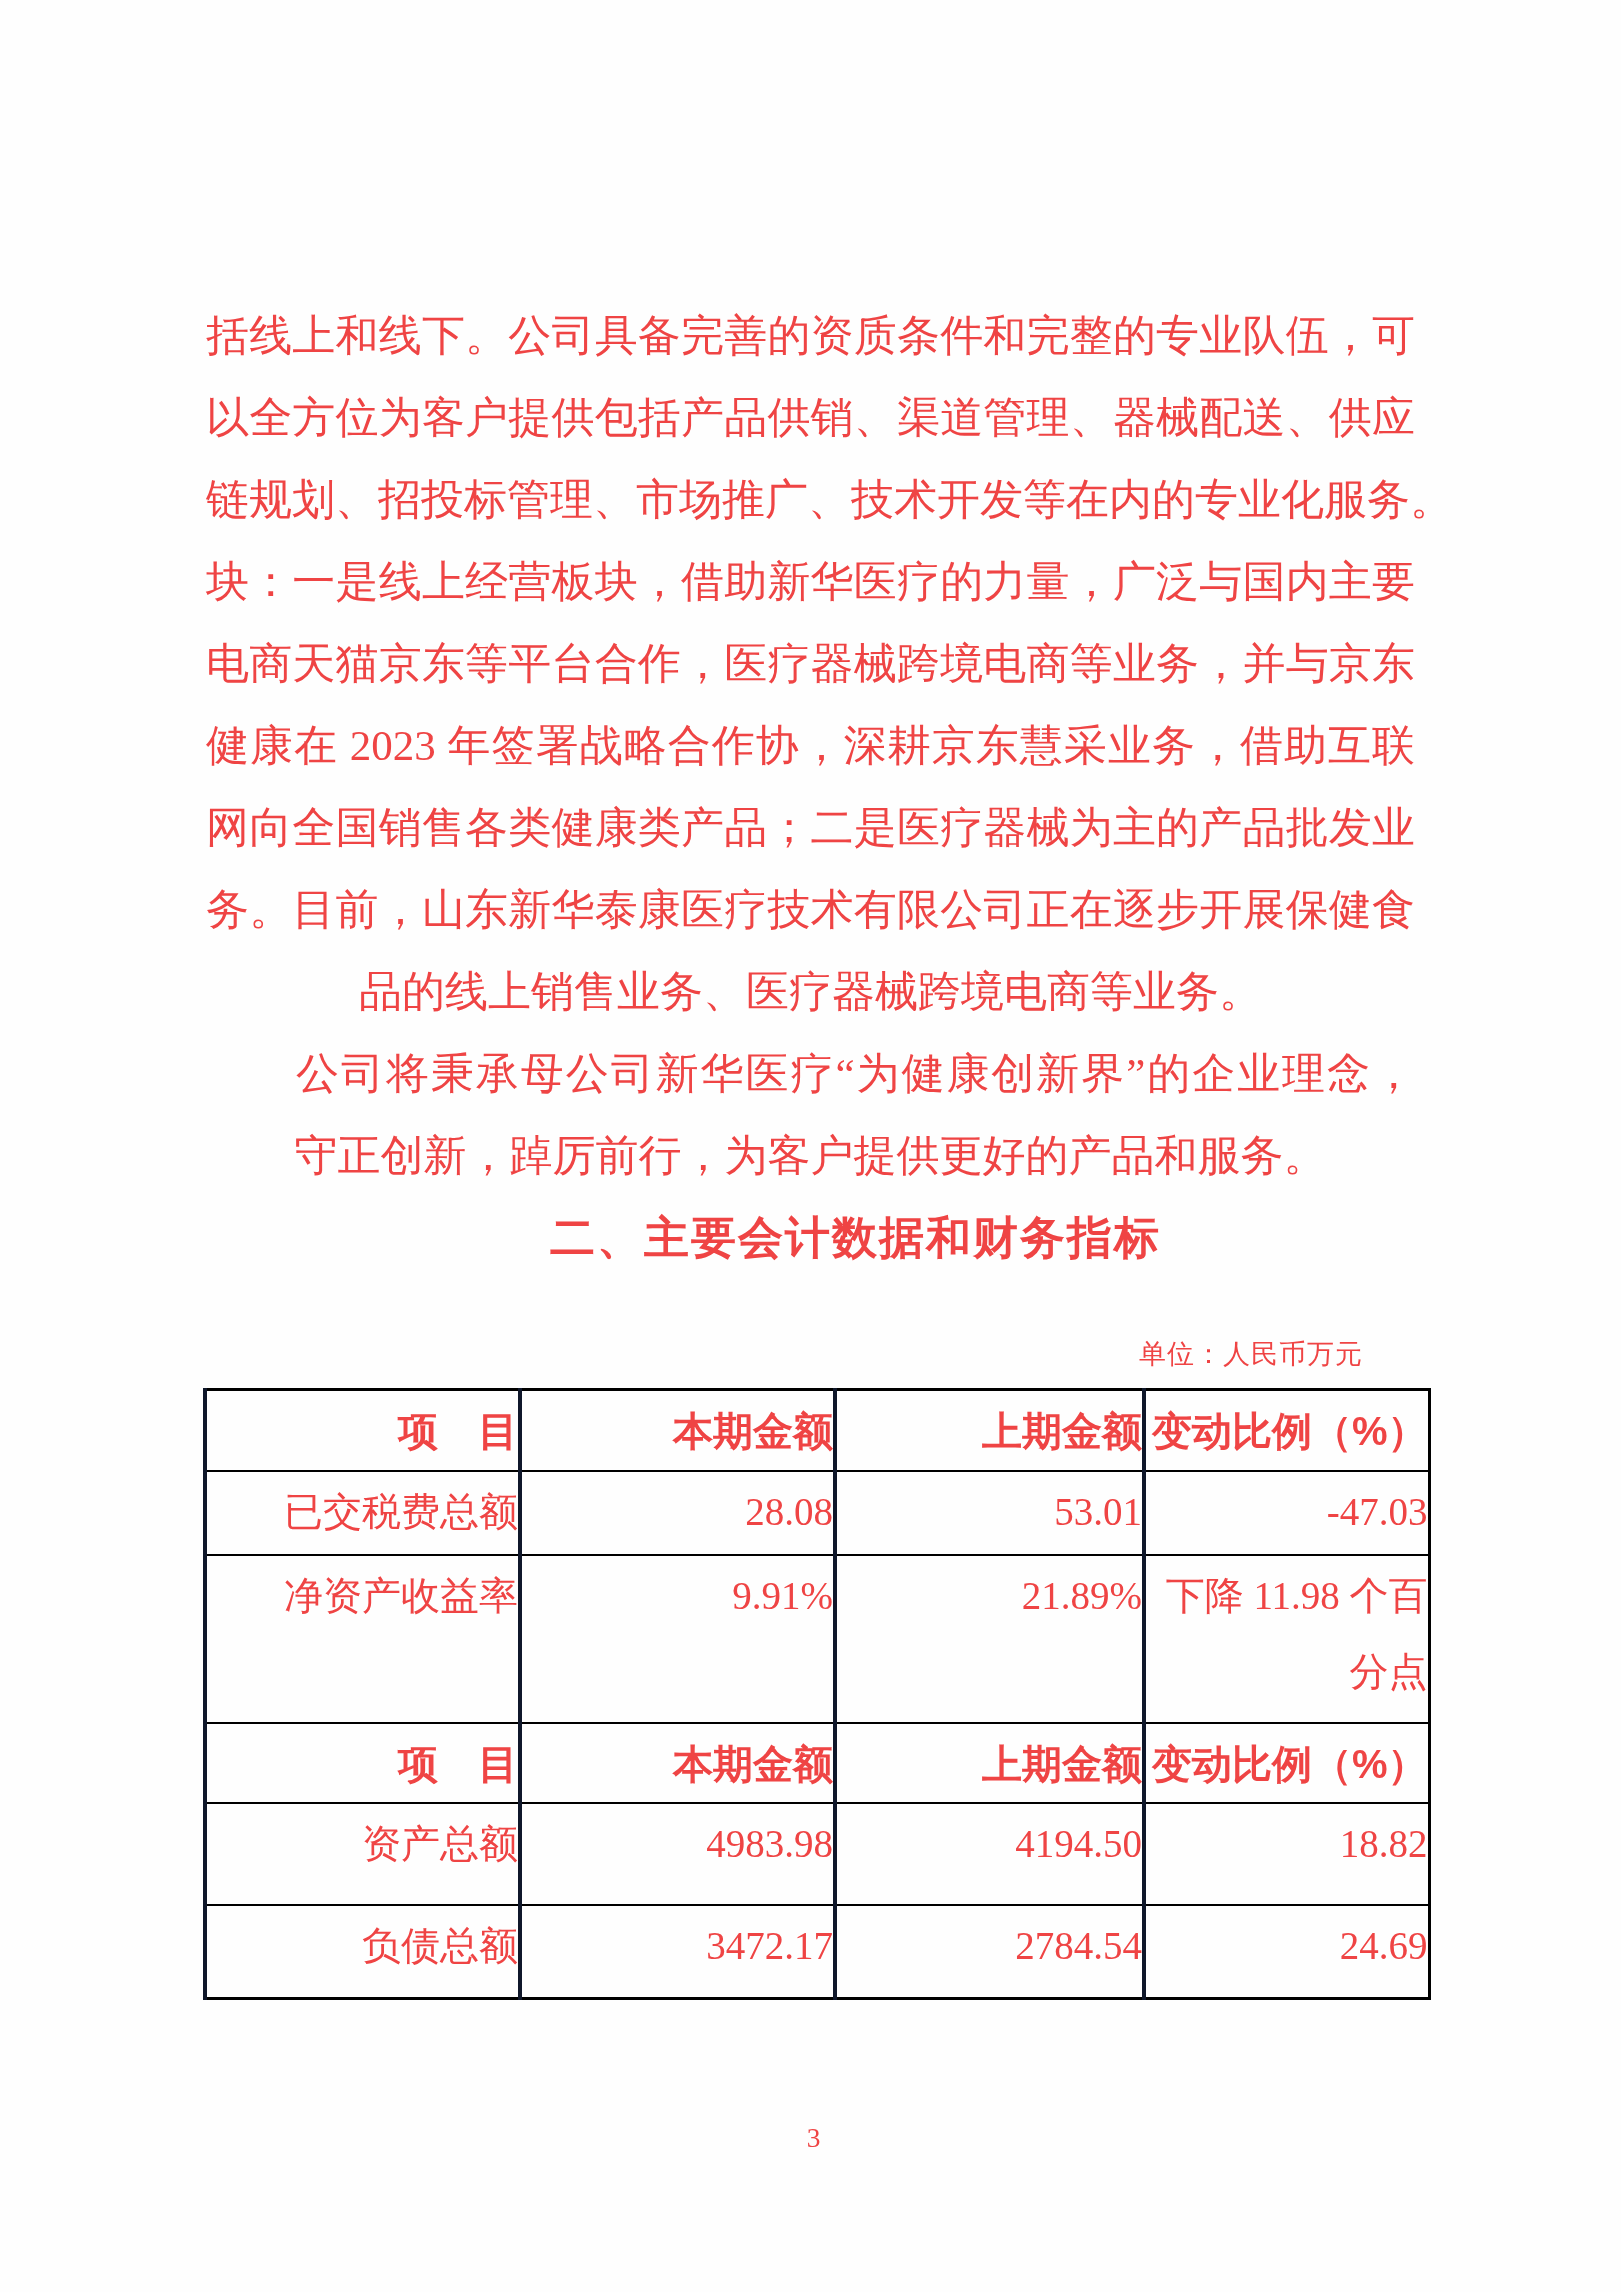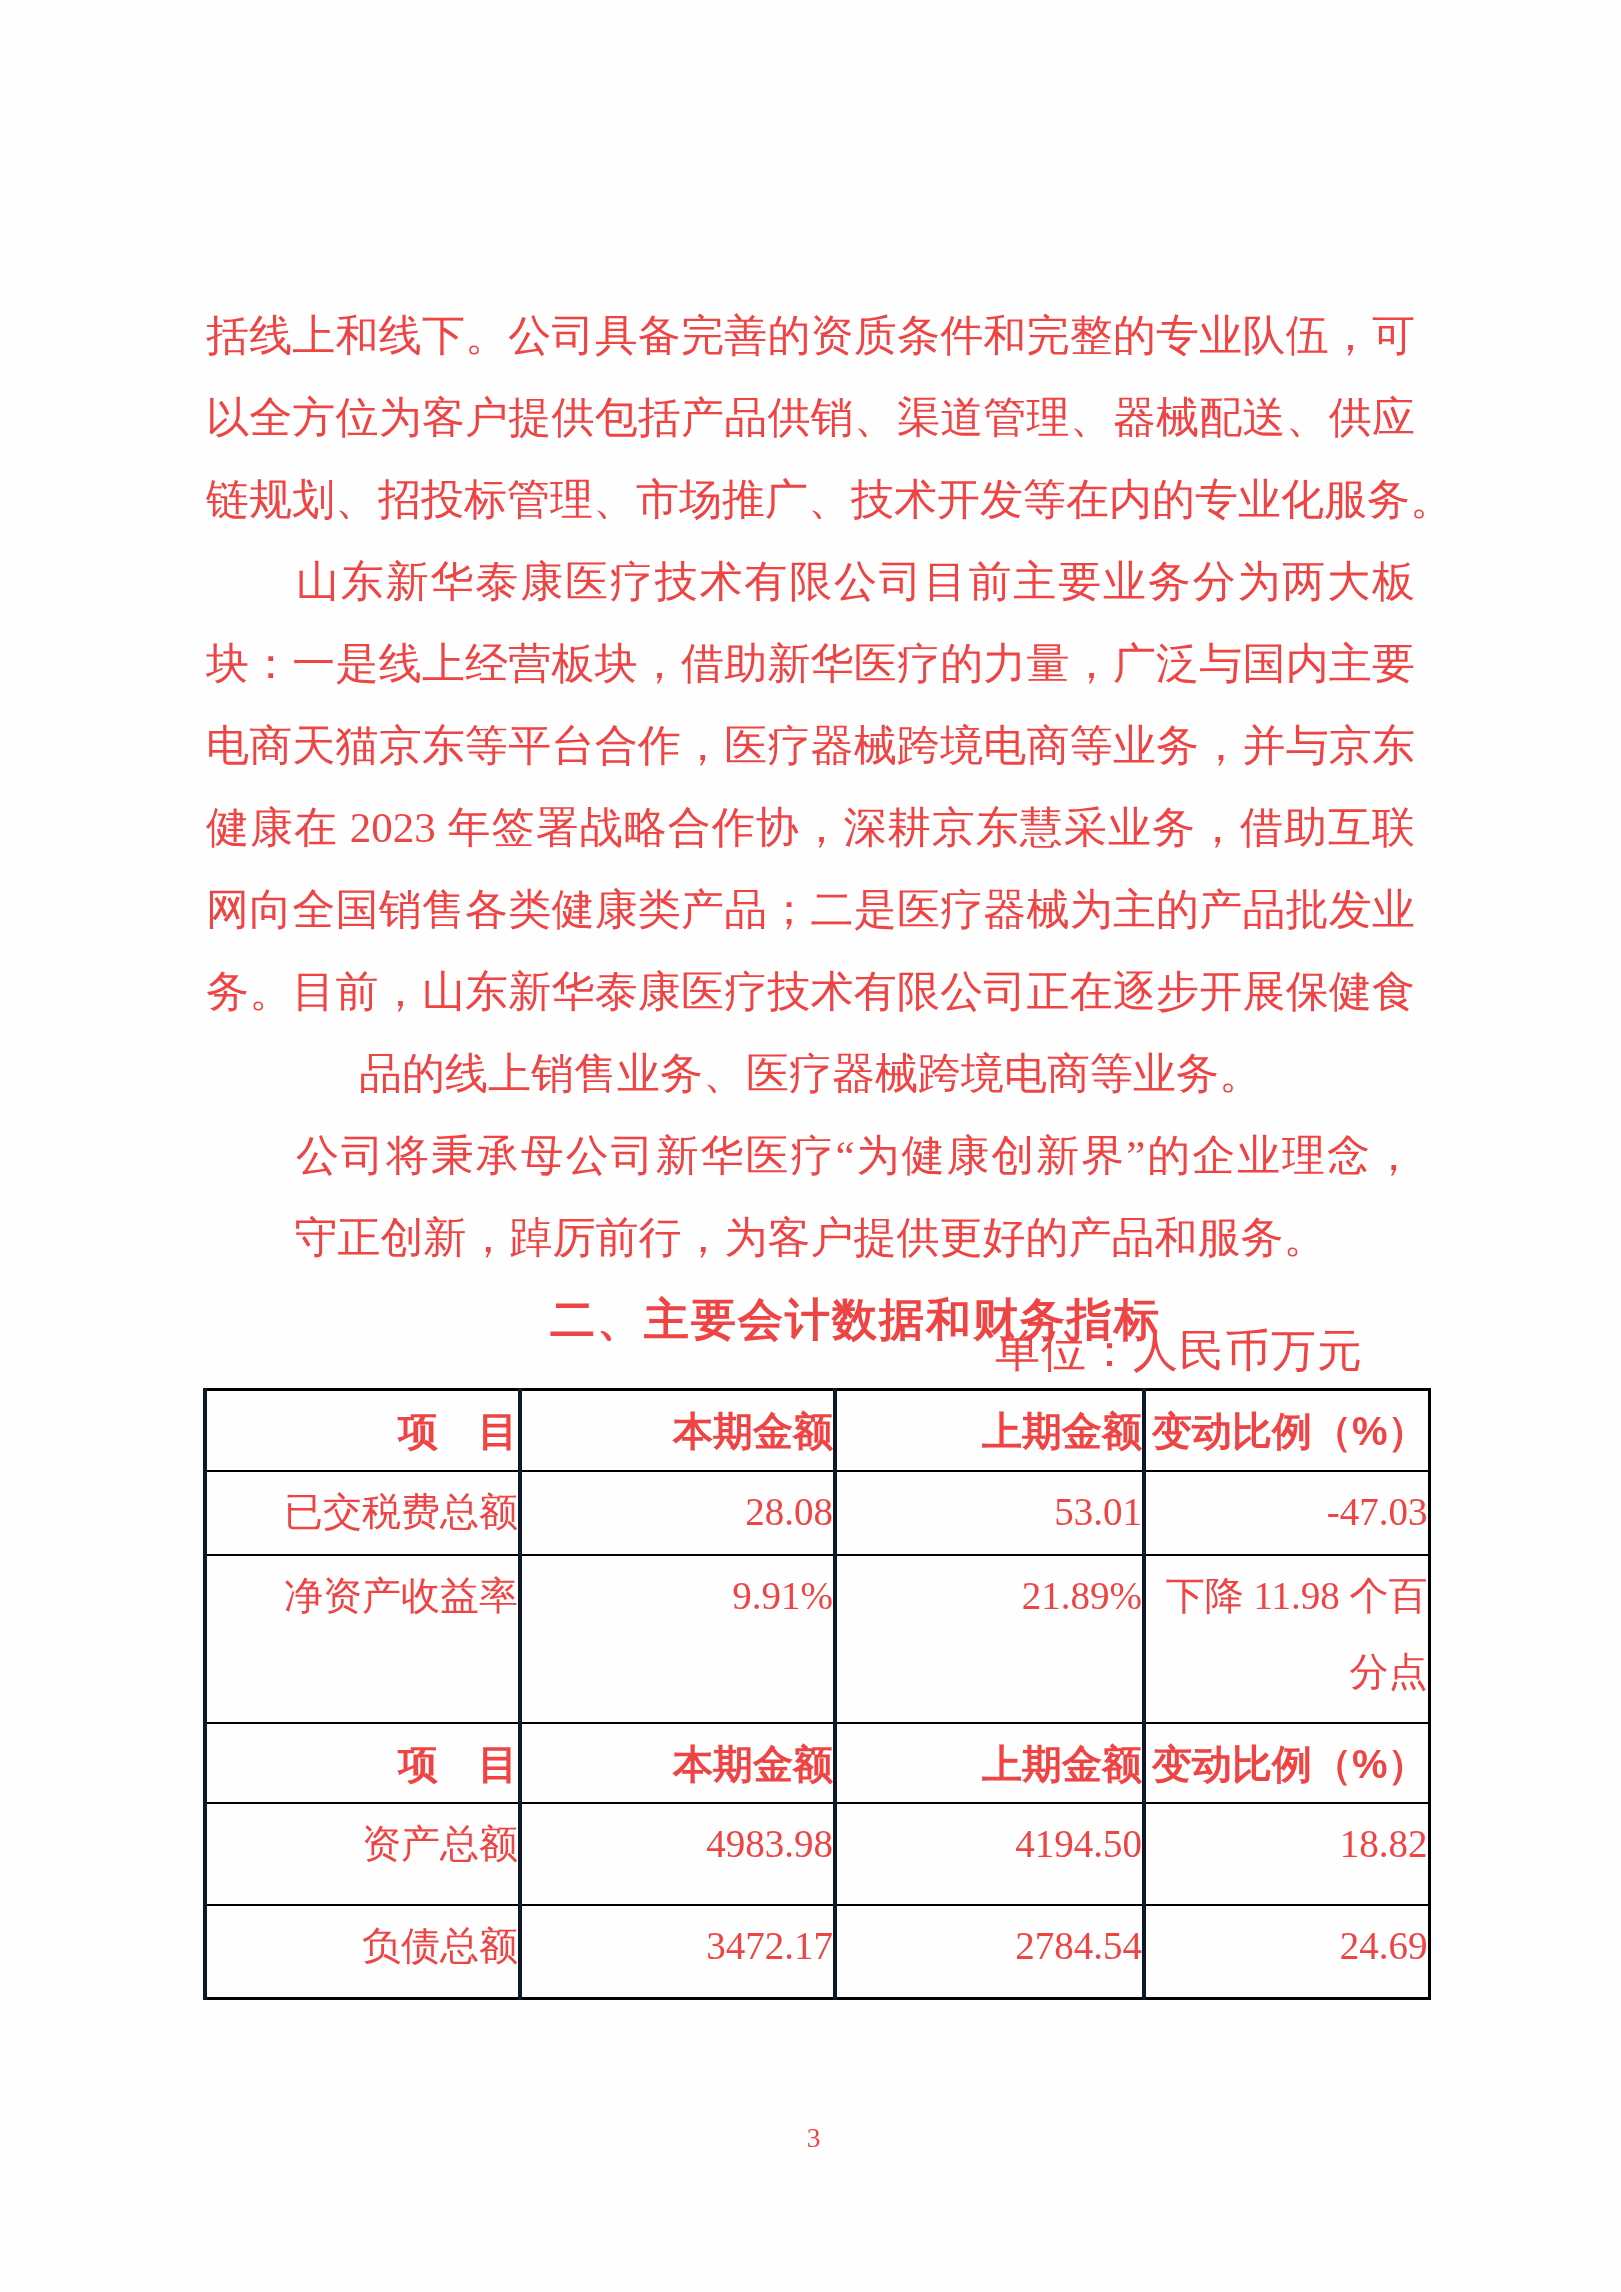--- a/index.html
+++ b/index.html
@@ -39,24 +39,23 @@
     font-size: 45px;
     padding-left: 90px;
     letter-spacing: 2px;
   }
   .unit-note {
     position: absolute;
     left: 203px;
     top: 1335px;
     width: 1160px; 
     text-align: right;
-    font-size: 45px;
+    font-size: 27px;
     line-height: 39px;
     letter-spacing: 1px;
-    font-family: Liberation Mono, monospace;
   }
   table.fin-table {
     position: absolute;
     left: 203px;
     top: 1388px;
     width: 1223px;
     border-collapse: collapse;
     table-layout: fixed;
     border: 3.9px solid #000;
   }
@@ -100,21 +99,20 @@
 </style>
 </head>
 <body>
 
 <div class="page">
 
   <div class="body-text">
     <div class="line j">括线上和线下。公司具备完善的资质条件和完整的专业队伍，可</div>
     <div class="line j">以全方位为客户提供包括产品供销、渠道管理、器械配送、供应</div>
     <div class="line">链规划、招投标管理、市场推广、技术开发等在内的专业化服务。</div>
-    <div class="line j ind">山东新华泰康医疗技术有限公司目前主要业务分为两大板</div>
     <div class="line j">块：一是线上经营板块，借助新华医疗的力量，广泛与国内主要</div>
     <div class="line j">电商天猫京东等平台合作，医疗器械跨境电商等业务，并与京东</div>
     <div class="line j">健康在 2023 年签署战略合作协，深耕京东慧采业务，借助互联</div>
     <div class="line j">网向全国销售各类健康类产品；二是医疗器械为主的产品批发业</div>
     <div class="line j">务。目前，山东新华泰康医疗技术有限公司正在逐步开展保健食</div>
     <div class="line">品的线上销售业务、医疗器械跨境电商等业务。</div>
     <div class="line j ind">公司将秉承母公司新华医疗“为健康创新界”的企业理念，</div>
     <div class="line">守正创新，踔厉前行，为客户提供更好的产品和服务。</div>
     <div class="line heading">二、主要会计数据和财务指标</div>
   </div>

